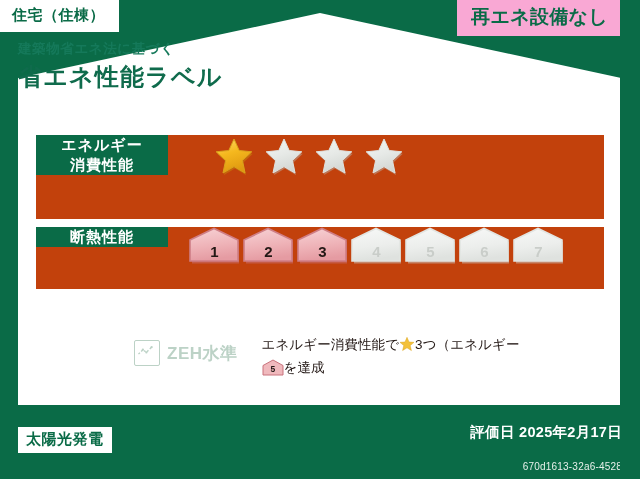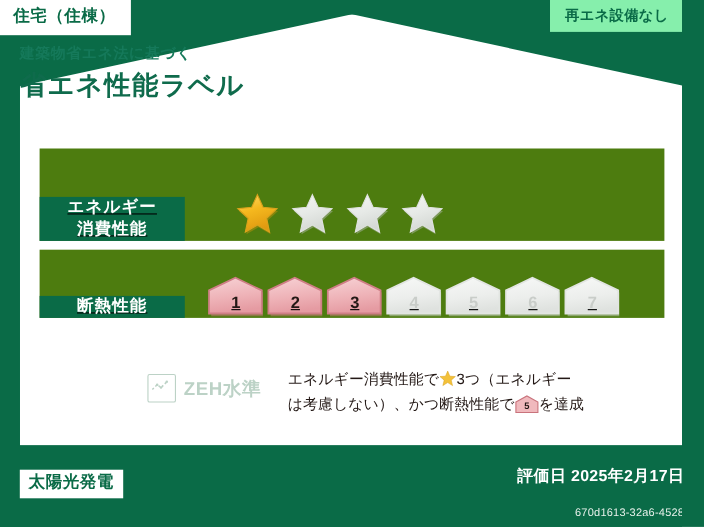--- a/index.html
+++ b/index.html
@@ -27,22 +27,22 @@
     position:absolute;left:0px;top:0px;
     background:#ffffff;color:#0a6b47;
     font-weight:bold;font-size:15px;
     padding:7px 14px 8px 12px;
     letter-spacing:.5px;
     line-height:1.1;
     z-index:6;
   }
   .badge-tr{
     position:absolute;right:0px;top:0px;
-    background:#86efac;color:#0a6b47;
-    font-weight:bold;font-size:13px;
+    background:#f9a8d4;color:#0a6b47;
+    font-weight:bold;font-size:19px;
     padding:7px 12px 8px 14px;
     letter-spacing:.3px;
     line-height:1.1;
     z-index:6;
   }
 
   
   .title-wrap{
     position:absolute;left:18px;top:40px;width:604px;
     text-align:left;z-index:5;
@@ -54,25 +54,24 @@
   .title-main{
     color:#0f6b4c;font-size:24px;font-weight:bold;
     letter-spacing:1.2px;
   }
 
   
   .rows{
     position:absolute;left:36px;top:135px;width:568px;z-index:5;
   }
   .rate-row{
-    display:flex;align-items:flex-end;
-    background:#4d7c0f;
+    display:flex;align-items:flex-start;
+    background:#c2410c;
     margin-bottom:8px;
     height:null;
-    text-decoration:underline;
   }
   .rate-row.energy{height:84px;}
   .rate-row.insul{height:62px;}
   .rate-label{
     width:132px;flex:0 0 132px;
     background:#0a6b47;color:#ffffff;
     display:flex;flex-direction:column;
     align-items:center;justify-content:center;
     font-weight:bold;font-size:15px;line-height:1.32;
     letter-spacing:1px;
@@ -380,21 +379,21 @@
       </span>
       <span class="zeh-text">ZEH水準</span>
     </div>
     <div class="zeh-desc">
       <div>
         <span>エネルギー消費性能で</span><span class="inline-star"><svg width="16" height="16" viewBox="0 0 24 24" style="display:block">
               <polygon points="12,2 15,9 22.5,9.5 16.8,14.4 18.6,21.8 12,17.7 5.4,21.8 7.2,14.4 1.5,9.5 9,9" fill="#f3c13a" stroke="#d9a21c" stroke-width="0.7"></polygon>
             </svg></span><span>3つ（エネルギー</span>
       </div>
       <div>
-        <span>は考慮しない）、かつ断熱性能で</span><span class="inline-house"><svg width="22" height="17" viewBox="0 0 44 34" style="display:block">
+        <span class="inline-house"><svg width="22" height="17" viewBox="0 0 44 34" style="display:block">
               <polygon points="2,13 22,2 42,13 42,32 2,32" fill="#f0b9bd" stroke="#c9737c" stroke-width="2"></polygon>
               <text x="22" y="26" font-size="17" font-weight="bold" fill="#231815" text-anchor="middle" font-family="Liberation Sans, sans-serif">5</text>
             </svg></span><span>を達成</span>
       </div>
     </div>
   </div>
 
   <div class="footer">
     <div class="foot-left">
       <span class="self-badge">太陽光発電</span>

